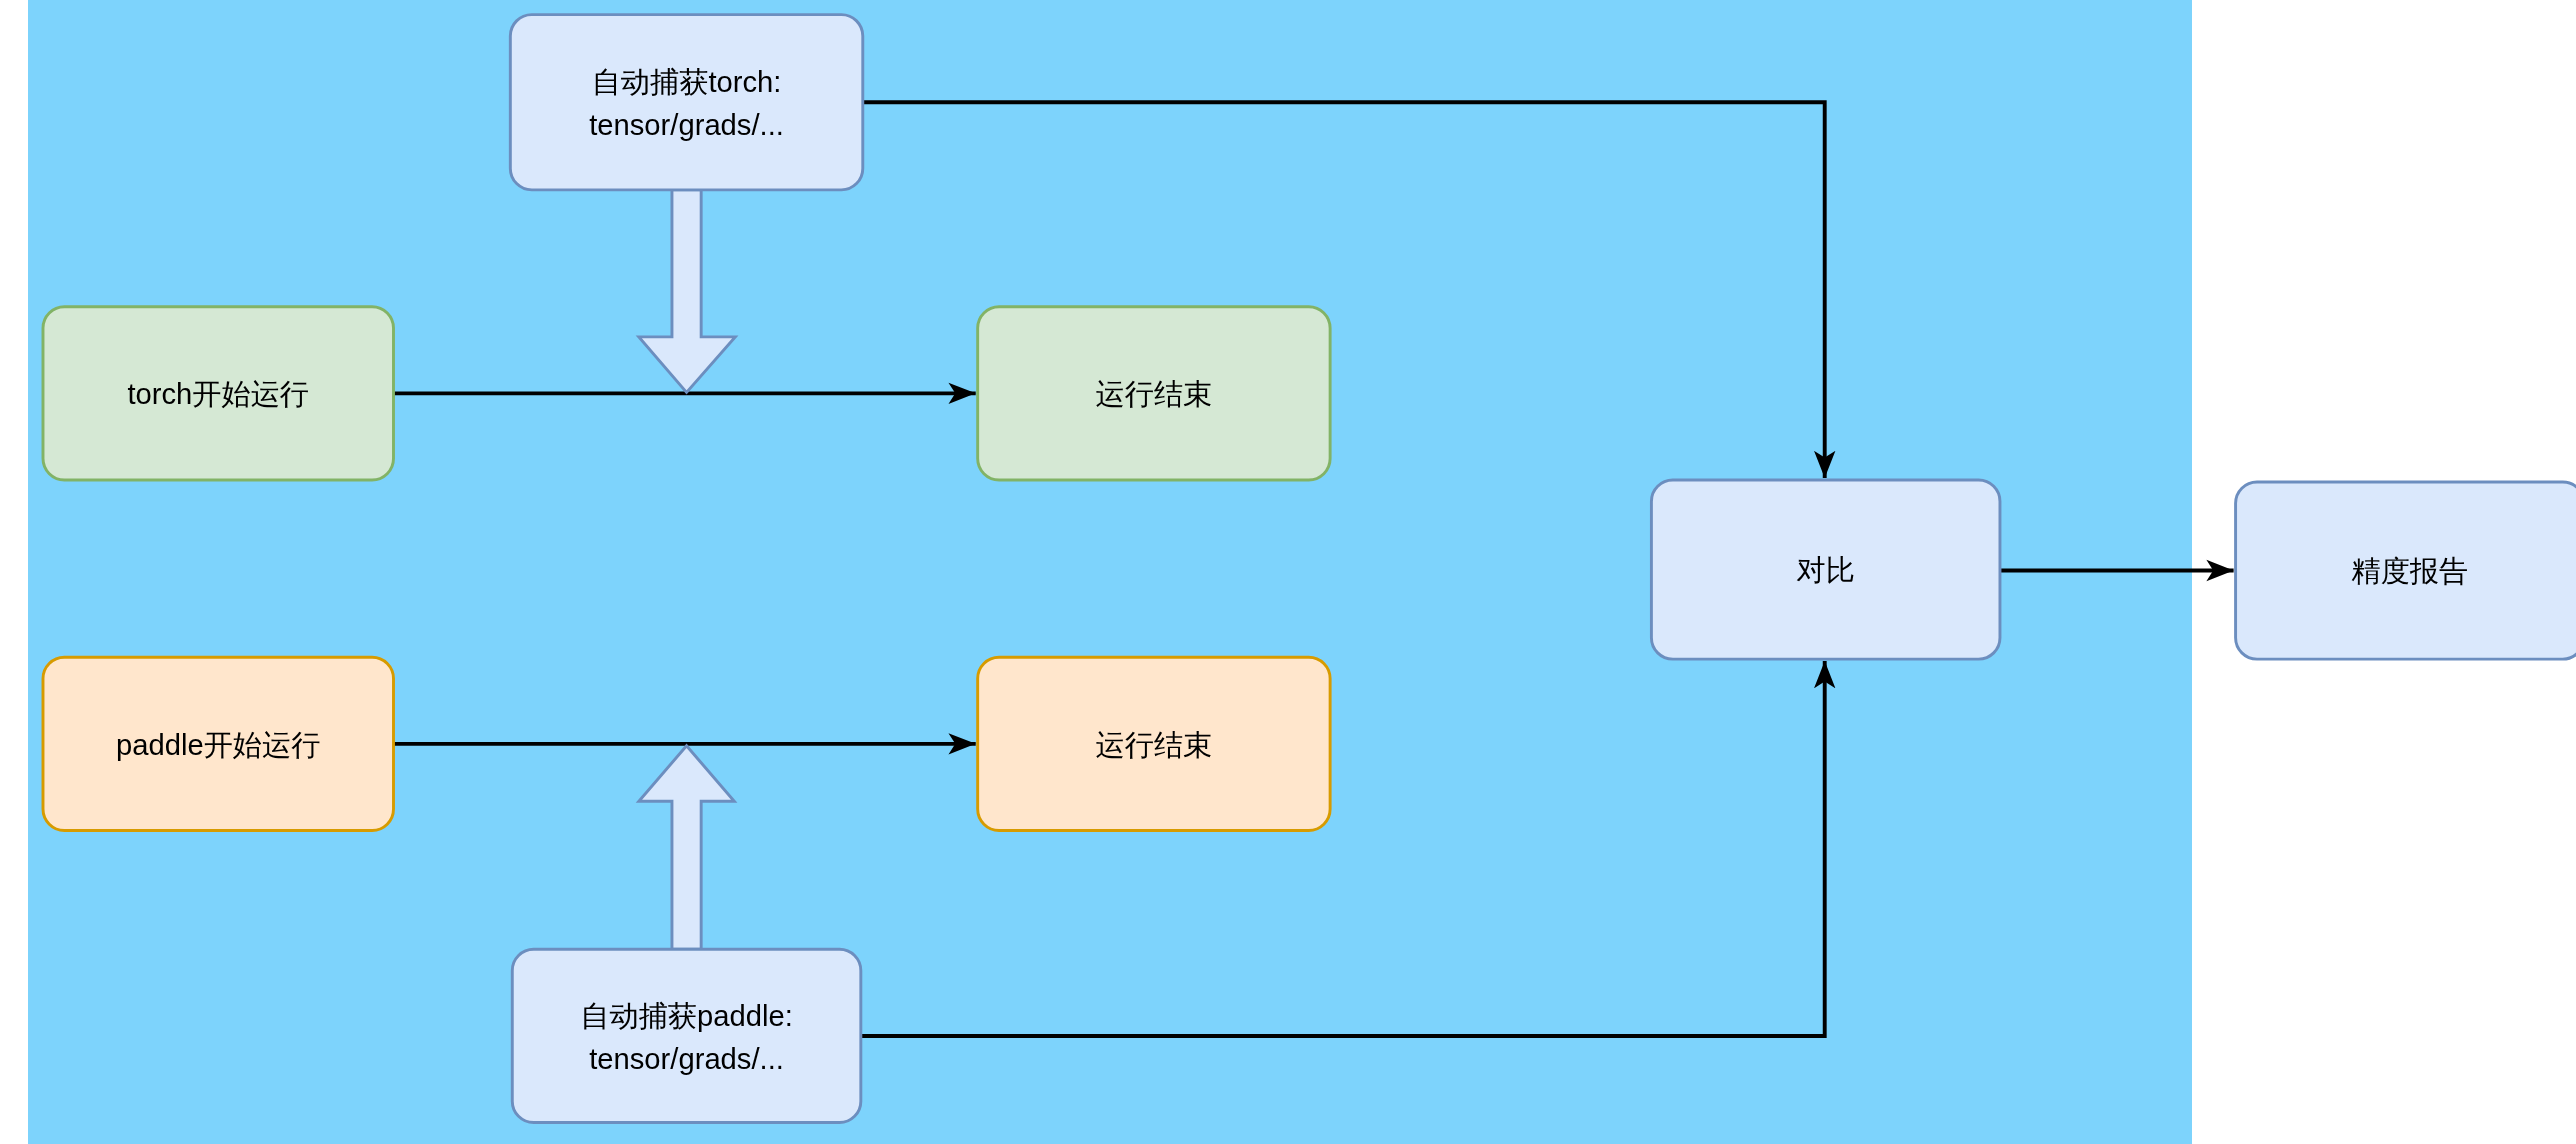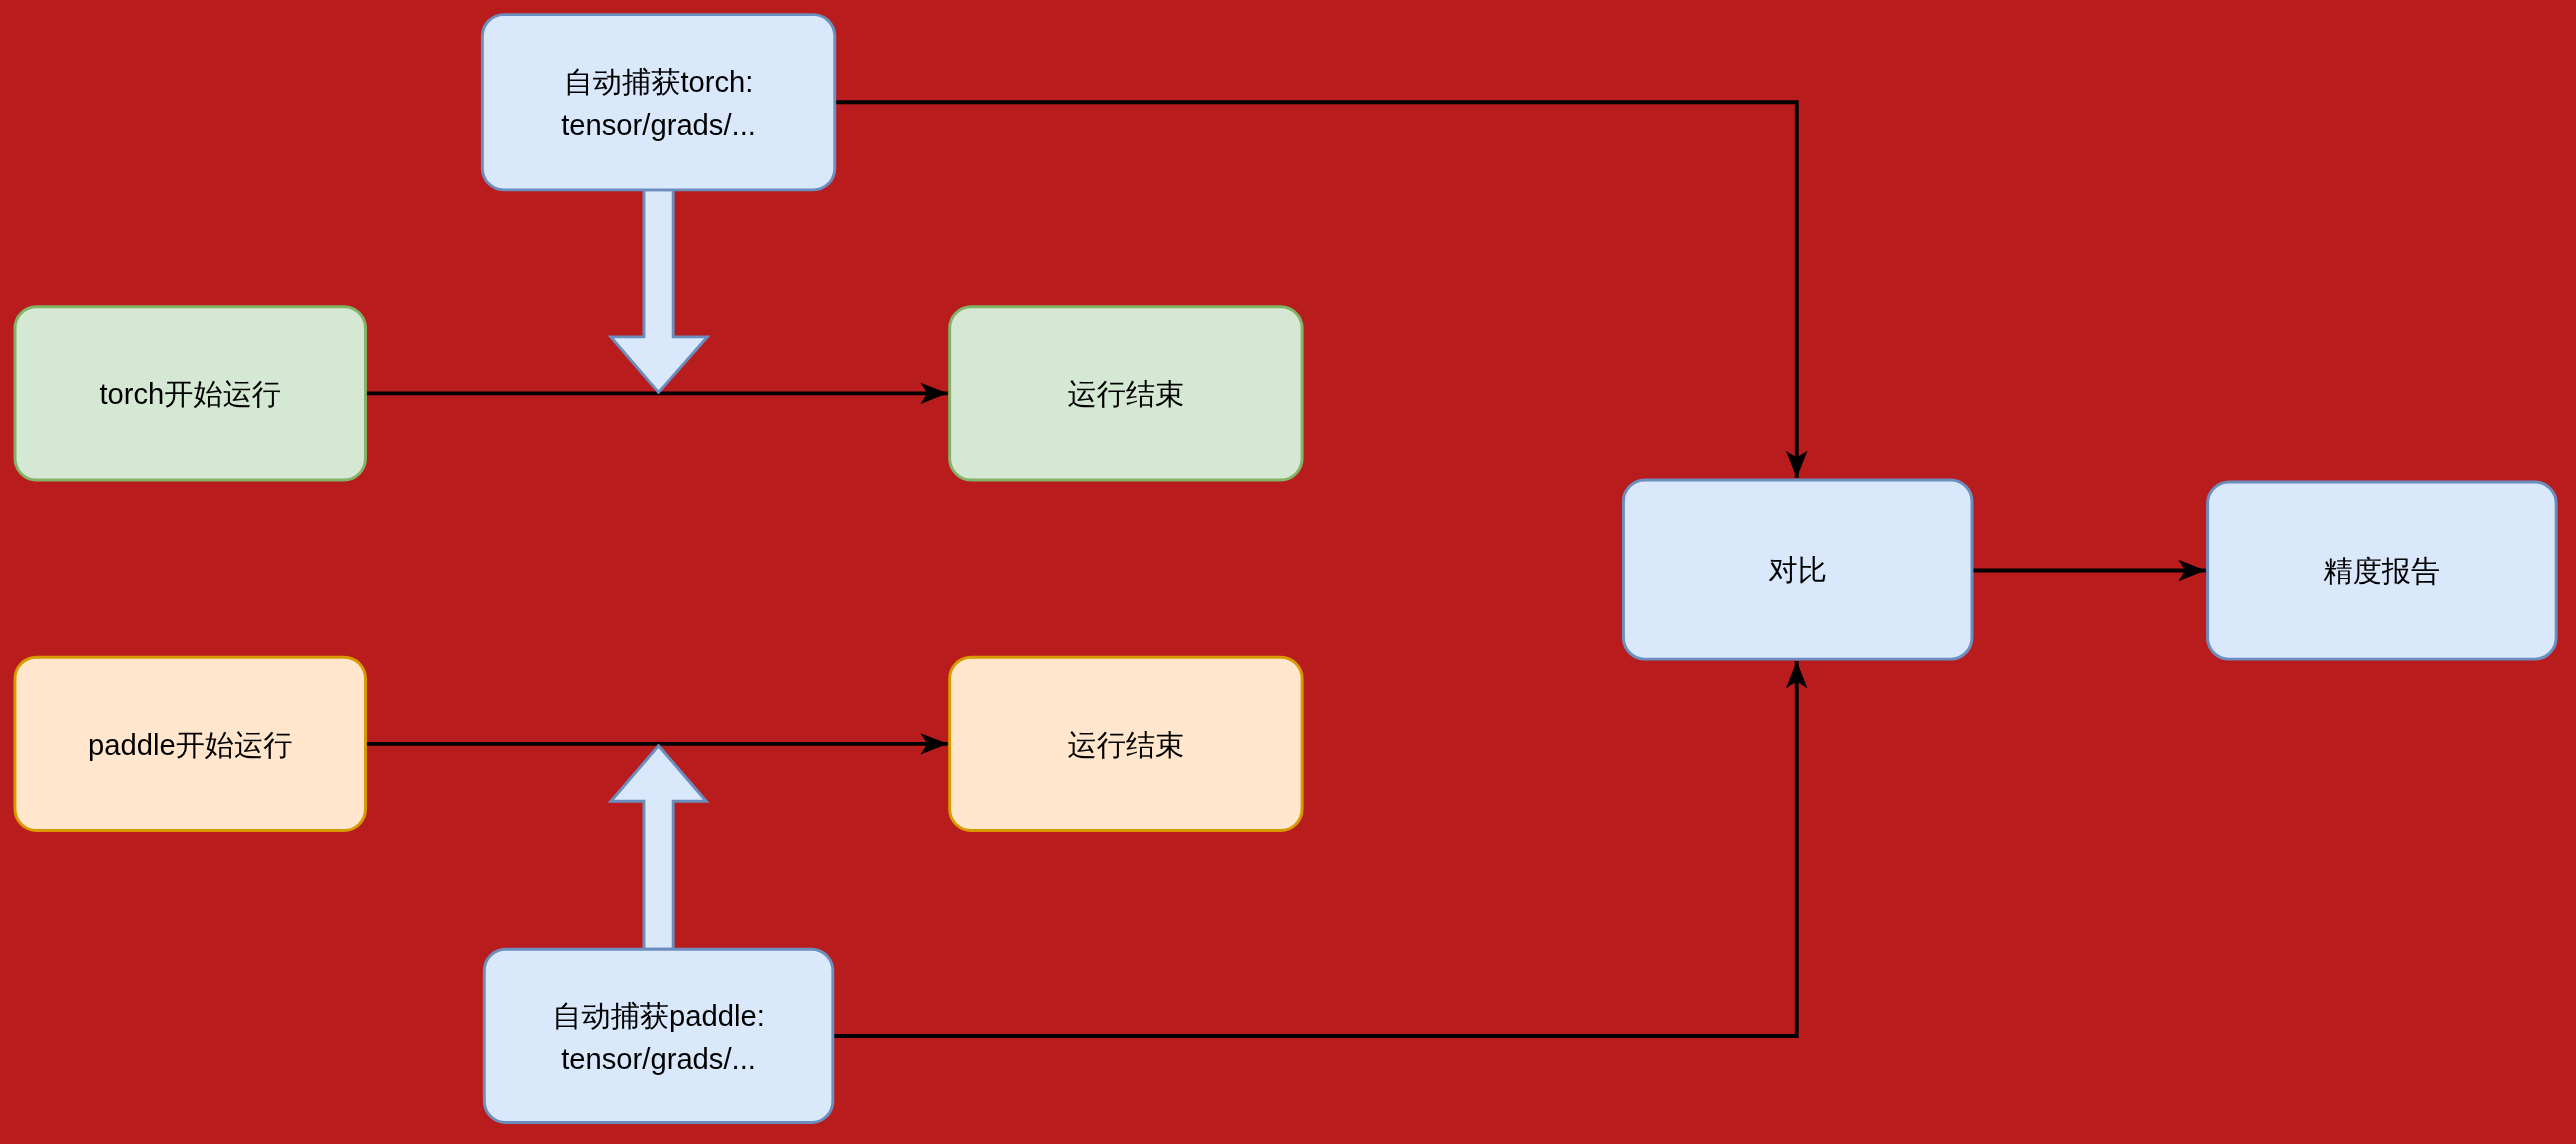--- a/index.html
+++ b/index.html
@@ -2,24 +2,25 @@
 <html><head>
 <meta charset="utf-8">
 <style>
   html, body {
     margin: 0;
     padding: 0;
     background: #ffffff;
   }
   .canvas {
     position: relative;
-    width: 2576px;
+    width: 2164px;
     height: 1144px;
-    background: #b91c1c;
+    background: #7dd3fc;
     font-family: "Liberation Sans", "DejaVu Sans", sans-serif;
+    margin-left: 28px;
   }
   svg { display: block; }
   .node-rect {
     stroke-width: 3;
   }
   .node-label {
     font-family: "Liberation Sans", "DejaVu Sans", sans-serif;
     font-size: 30px;
     fill: #000000;
   }

